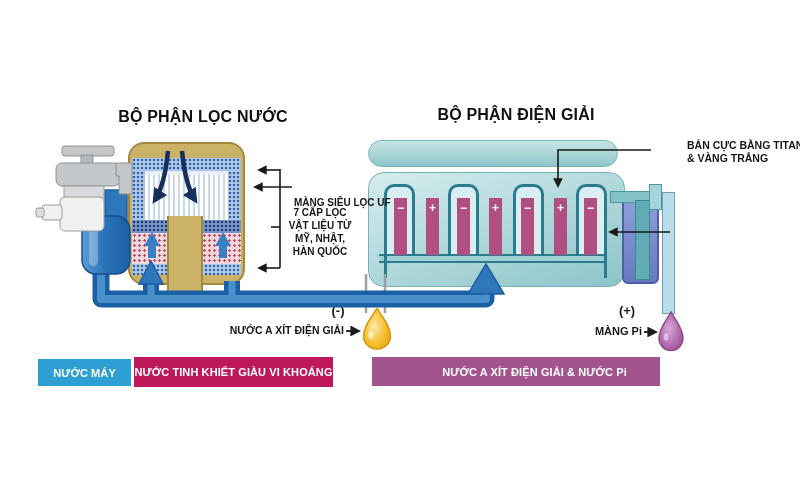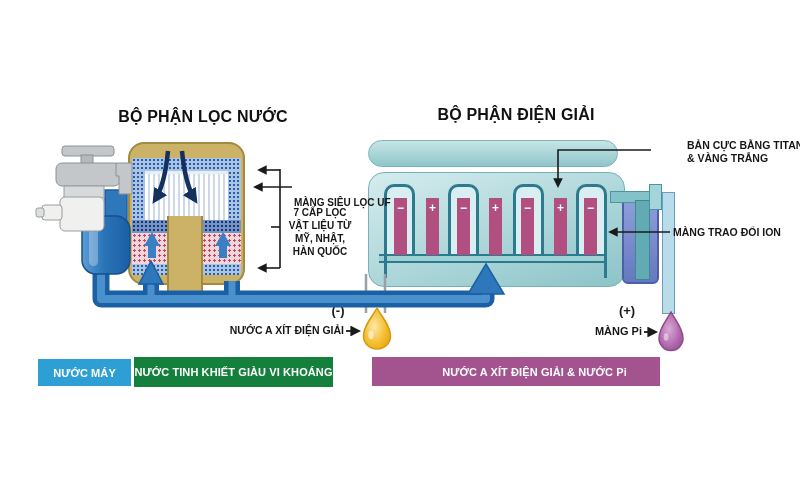--- a/index.html
+++ b/index.html
@@ -44,21 +44,21 @@
   .ion-box{left:622px;top:196px;width:37px;height:88px;border-radius:6px;
            background:linear-gradient(180deg,#8fa0da,#6678bf);border:2px solid #4c5fa8;}
   .pipe-h{left:610px;top:191px;width:50px;height:12px;background:#84c2c9;border:1.5px solid #4a96a0;}
   .pipe-v{left:635px;top:200px;width:15px;height:80px;background:#62aab4;border:1.5px solid #3d8894;}
   .fitting{left:649px;top:184px;width:13px;height:26px;background:#a5d4da;border:1.5px solid #4a96a0;}
   .light-tube{left:662px;top:192px;width:13px;height:122px;background:#b8dcea;border:1.5px solid #6d9fba;}
   
   .legend-bar{display:flex;align-items:center;justify-content:center;color:#ffffff;
               font-weight:bold;font-size:11px;letter-spacing:.1px;text-align:left;}
   .lg-blue{left:38px;top:359px;width:93px;height:27px;background:#2e9fd4;}
-  .lg-green{left:134px;top:357px;width:199px;height:30px;background:#15803d;}
+  .lg-green{left:134px;top:357px;width:199px;height:30px;background:#be185d;}
   .lg-purple{left:372px;top:357px;width:288px;height:29px;background:#a3538d;padding-left:37px;}
   svg.overlay{position:absolute;left:0;top:0;pointer-events:none;}
 </style>
 </head>
 <body>
 
 <div class="canvas">
 
   <div class="abs title" style="left:112px;top:108px;width:182px;">BỘ PHẬN LỌC NƯỚC</div>
   <div class="abs title" style="left:418px;top:106px;width:196px;">BỘ PHẬN ĐIỆN GIẢI</div>
@@ -114,21 +114,20 @@
   <div class="abs fitting"></div>
   <div class="abs light-tube"></div>
 
   <div class="abs note" style="left:294px;top:196px;">MÀNG SIÊU LỌC UF</div>
   <div class="abs note multiline" style="left:283px;top:206px;width:74px;text-align:center;">7 CẤP LỌC
 VẬT LIỆU TỪ
 MỸ, NHẬT,
 HÀN QUỐC</div>
   <div class="abs note multiline" style="left:651px;top:139px;width:145px;font-size:10.5px;margin-left:36px;">BẢN CỰC BẰNG TITAN
 &amp; VÀNG TRẮNG</div>
-  <div class="abs note" style="left:673px;top:226px;width:125px;font-size:10.5px;">MÀNG TRAO ĐỔI ION</div>
 
   <div class="abs polarity" style="left:318px;top:303px;width:40px;">(-)</div>
   <div class="abs note" style="left:218px;top:324px;width:126px;text-align:right;font-size:10.5px;">NƯỚC A XÍT ĐIỆN GIẢI</div>
   <div class="abs polarity" style="left:607px;top:303px;width:40px;">(+)</div>
   <div class="abs note" style="left:576px;top:325px;width:66px;text-align:right;font-size:11px;">MÀNG Pi</div>
 
   <div class="abs legend-bar lg-blue">
     <span>NƯỚC MÁY</span>
   </div>
   <div class="abs legend-bar lg-green">

